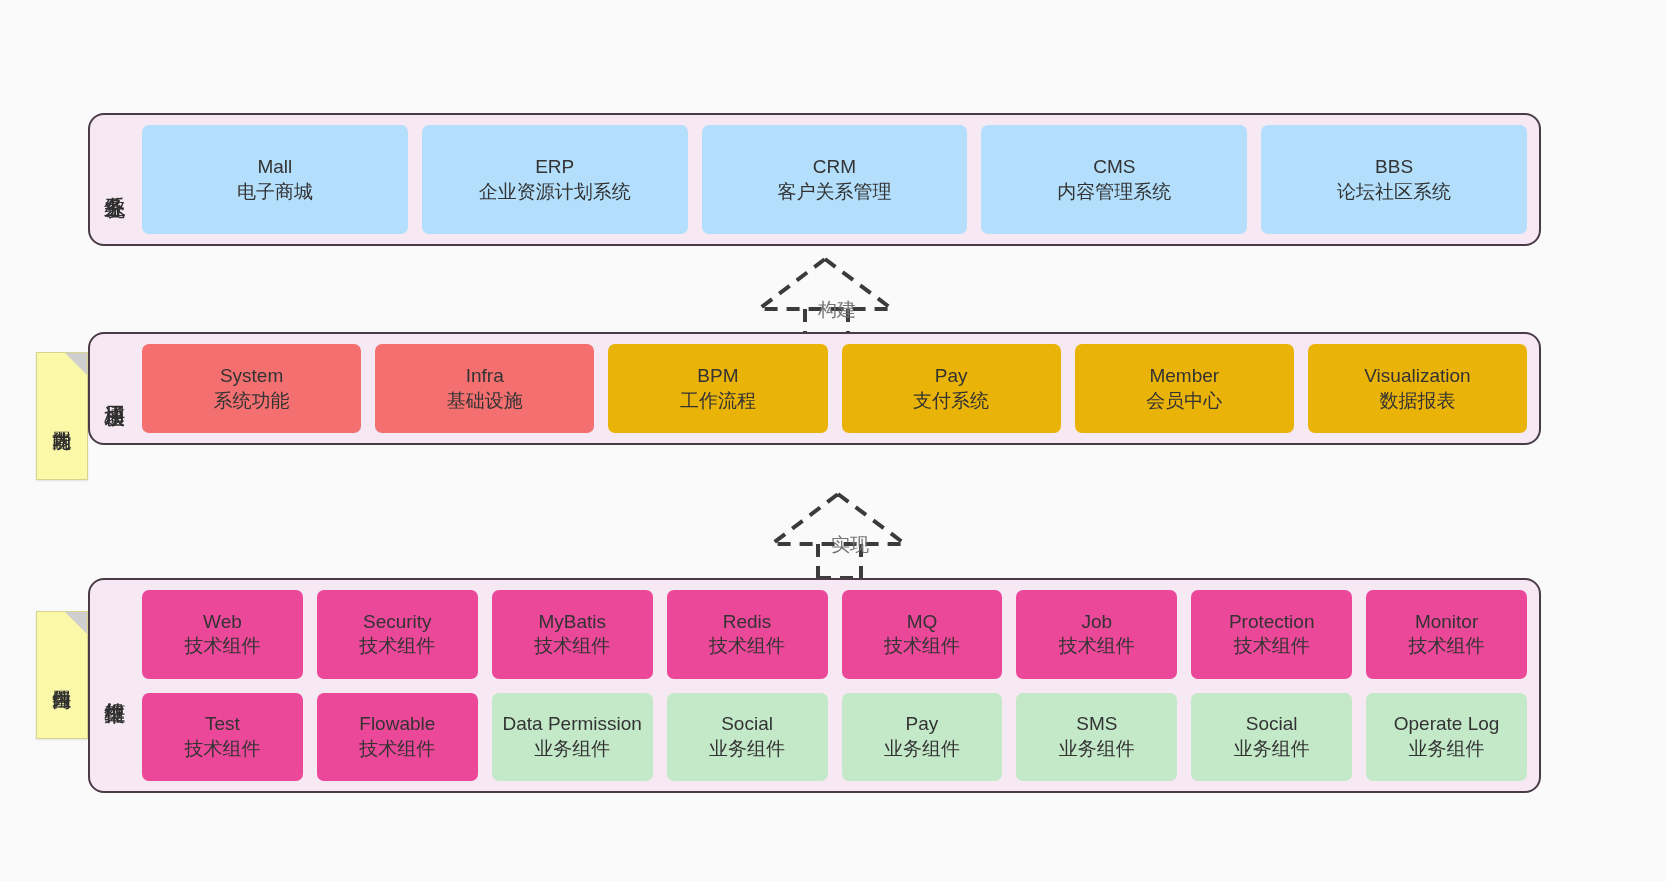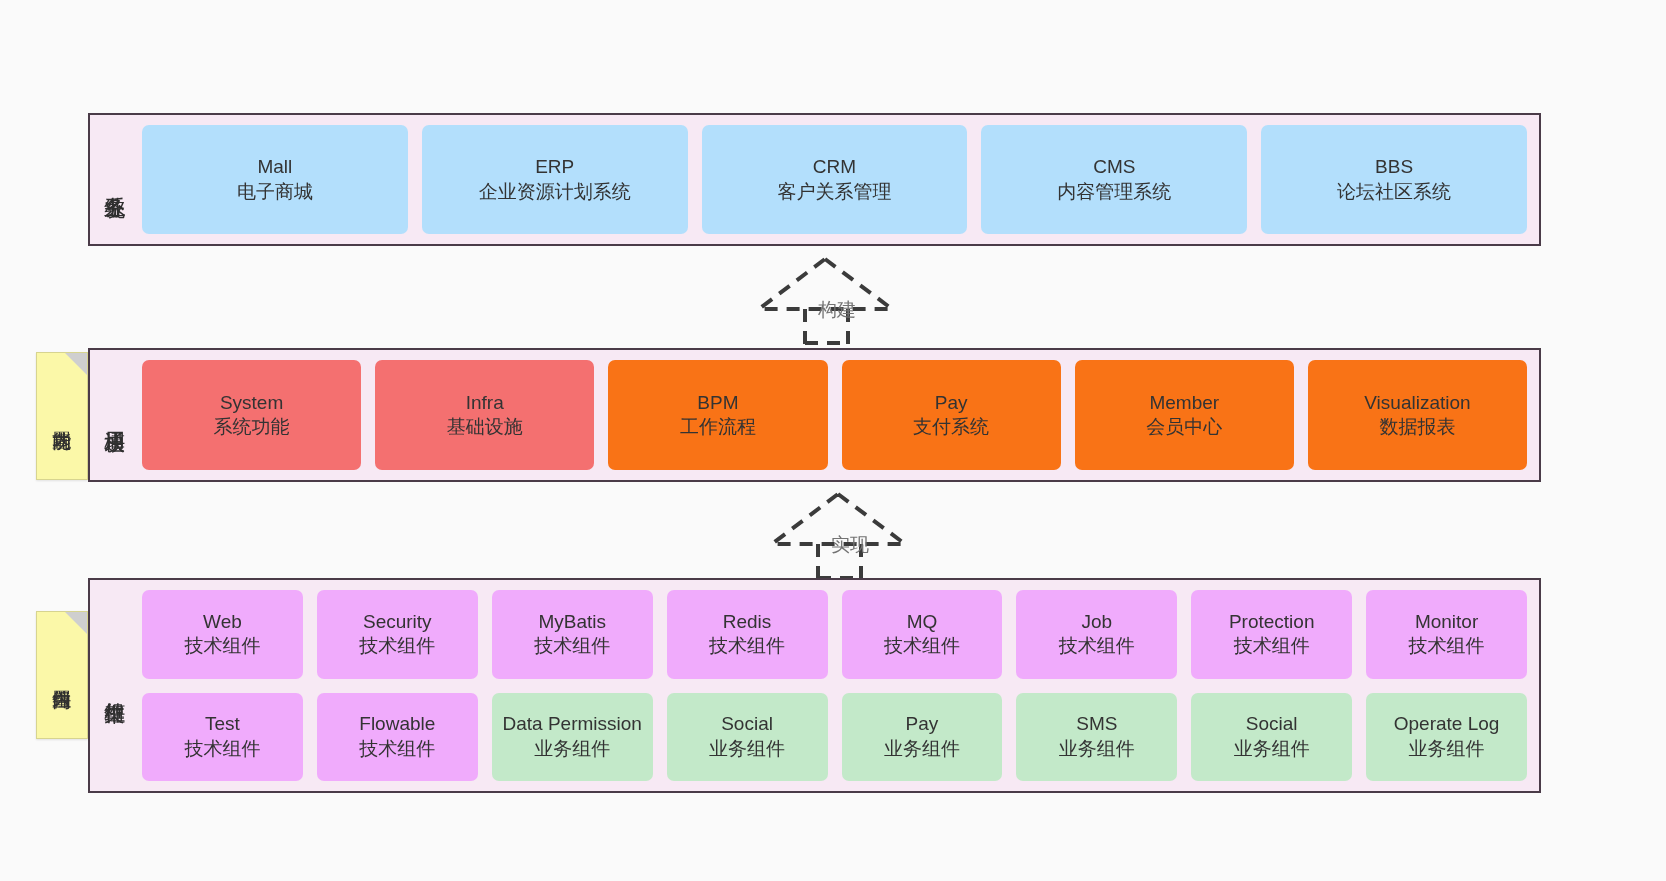--- a/index.html
+++ b/index.html
@@ -21,21 +21,21 @@
     width: 1666px;
     height: 881px;
   }
 
   
   .band {
     position: absolute;
     box-sizing: border-box;
     background: #f7e9f4;
     border: 2px solid #4a3b48;
-    border-radius: 0;
+    border-radius: 16px;
     display: flex;
     align-items: stretch;
     padding: 10px 12px 10px 8px;
   }
 
   .band-label {
     flex: 0 0 auto;
     width: 34px;
     display: flex;
     align-items: center;
@@ -80,22 +80,22 @@
     padding: 4px 6px;
     box-sizing: border-box;
     min-width: 0;
   }
   .card .ct { white-space: normal; }
   .card .cs { white-space: nowrap; text-align: right; }
 
   
   .c-blue       { background: #b3dffc; }
   .c-red        { background: #f47070; }
-  .c-pink       { background: #f97316; }
-  .c-green      { background: #f0abfc; }
+  .c-pink       { background: #eab308; }
+  .c-green      { background: #ec4899; }
   .c-lightgreen { background: #c3e9c9; }
 
   
   .note {
     position: absolute;
     background: #fbf8a8;
     border: 1px solid #d7d48f;
     box-sizing: border-box;
     display: flex;
     align-items: center;
@@ -181,21 +181,21 @@
       <line x1="48" y1="86" x2="91" y2="86" stroke="#3b3b3b" stroke-width="4" stroke-dasharray="13,9"></line>
     </svg>
     <span class="conn-label">构建</span>
   </div>
 
   <div class="note" style="left:36px; top:352px; width:52px; height:128px;">
     <span class="fold"></span>
     <span>内置功能</span>
   </div>
 
-  <div class="band" id="band-modules" style="left:88px; top:348px; width:1453px; height:134px;">
+  <div class="band" id="band-modules" style="left:88px; top:332px; width:1453px; height:113px;">
     <div class="band-label">通用模块</div>
     <div class="band-body">
       <div class="card-row">
         <div class="card c-red">
           <span class="ct">System</span>
           <span class="cs">系统功能</span>
         </div>
         <div class="card c-red">
           <span class="ct">Infra</span>
           <span class="cs">基础设施</span>

